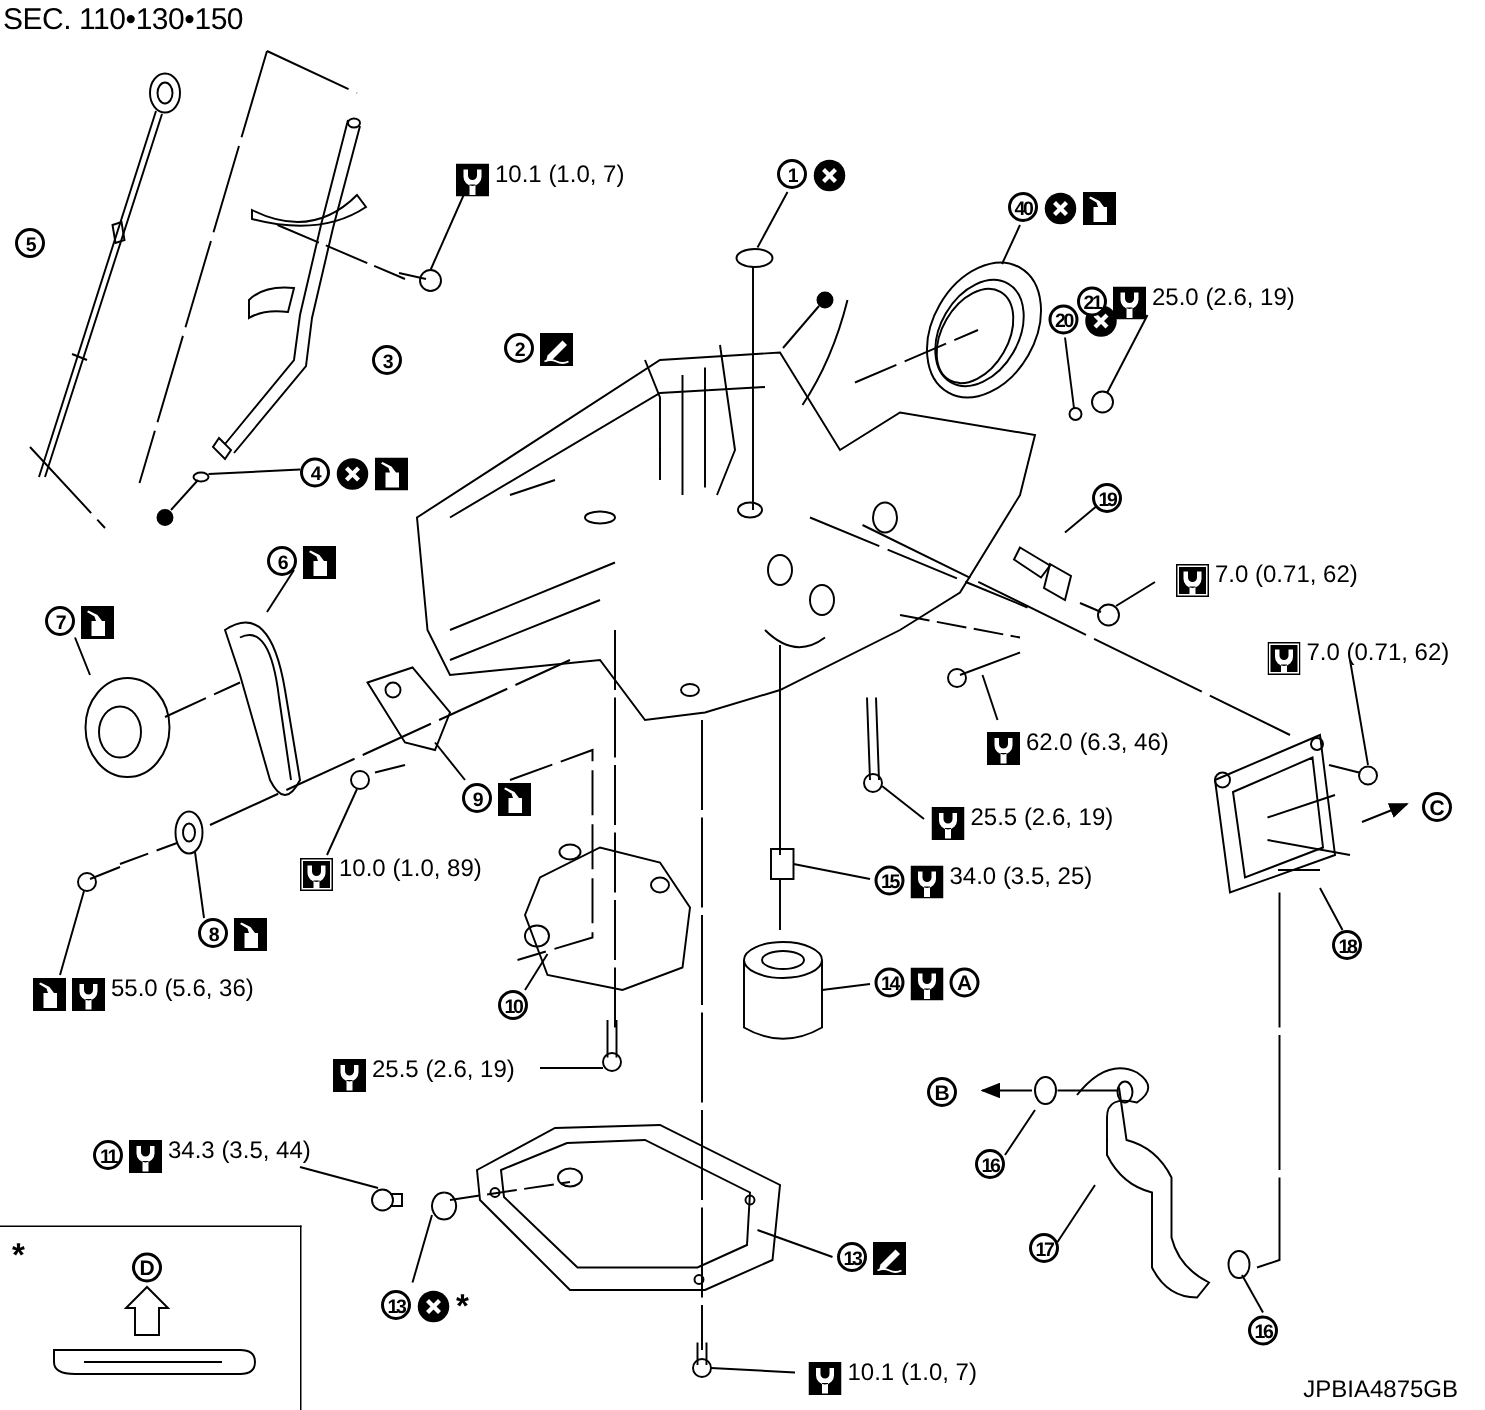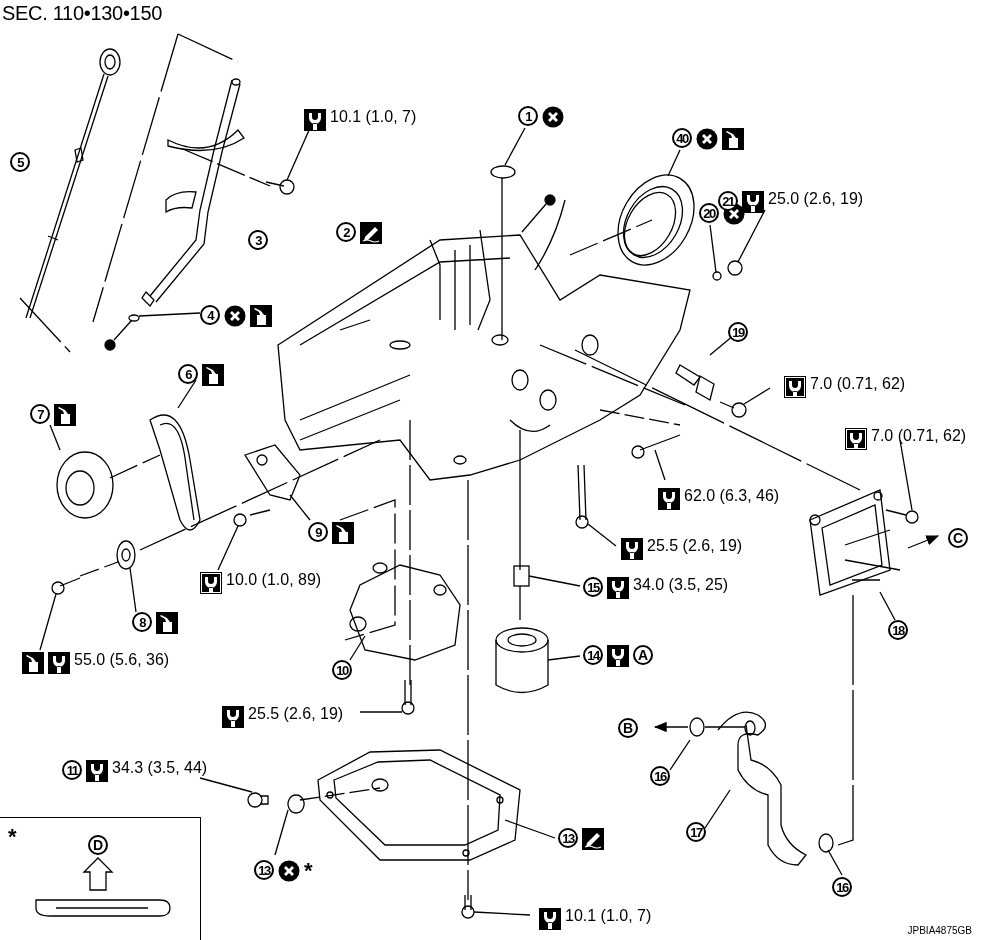--- a/index.html
+++ b/index.html
@@ -1,20 +1,20 @@
 <!DOCTYPE html>
 <html><head>
 <meta charset="utf-8">
 <style>
   html, body { margin:0; padding:0; background:#ffffff; }
   body { width:990px; height:940px; position:relative; overflow:hidden; font-family:"Liberation Sans", sans-serif; color:#000; }
   #diagram { position:absolute; left:0; top:0; width:990px; height:940px; }
   .lbl { position:absolute; display:flex; align-items:flex-start; gap:4px; white-space:nowrap; font-size:16px; line-height:1; }
   .sec-title { position:absolute; left:2px; top:2px; font-size:20px; font-weight:normal; letter-spacing:-0.3px; }
-  .fig-id { position:absolute; right:18px; bottom:4px; font-size:10px; }
+  .fig-id { position:absolute; right:18px; bottom:4px; font-size:16px; }
   .circ { display:inline-flex; align-items:center; justify-content:center; width:20px; height:20px; border:2px solid #000; border-radius:50%; box-sizing:border-box; font-size:13px; font-weight:bold; letter-spacing:-1.5px; background:#fff; }
   .circ.letter { font-size:14px; letter-spacing:0; }
   .icon { display:inline-block; width:22px; height:22px; }
   .icon svg { width:22px; height:22px; display:block; }
   .torque { font-size:16px; }
   .inset { position:absolute; left:0; top:817px; width:200px; height:123px; border-top:1.5px solid #000; border-right:1.5px solid #000; }
   .star { font-size:22px; font-weight:bold; line-height:1; }
 </style>
 </head>
 <body>

